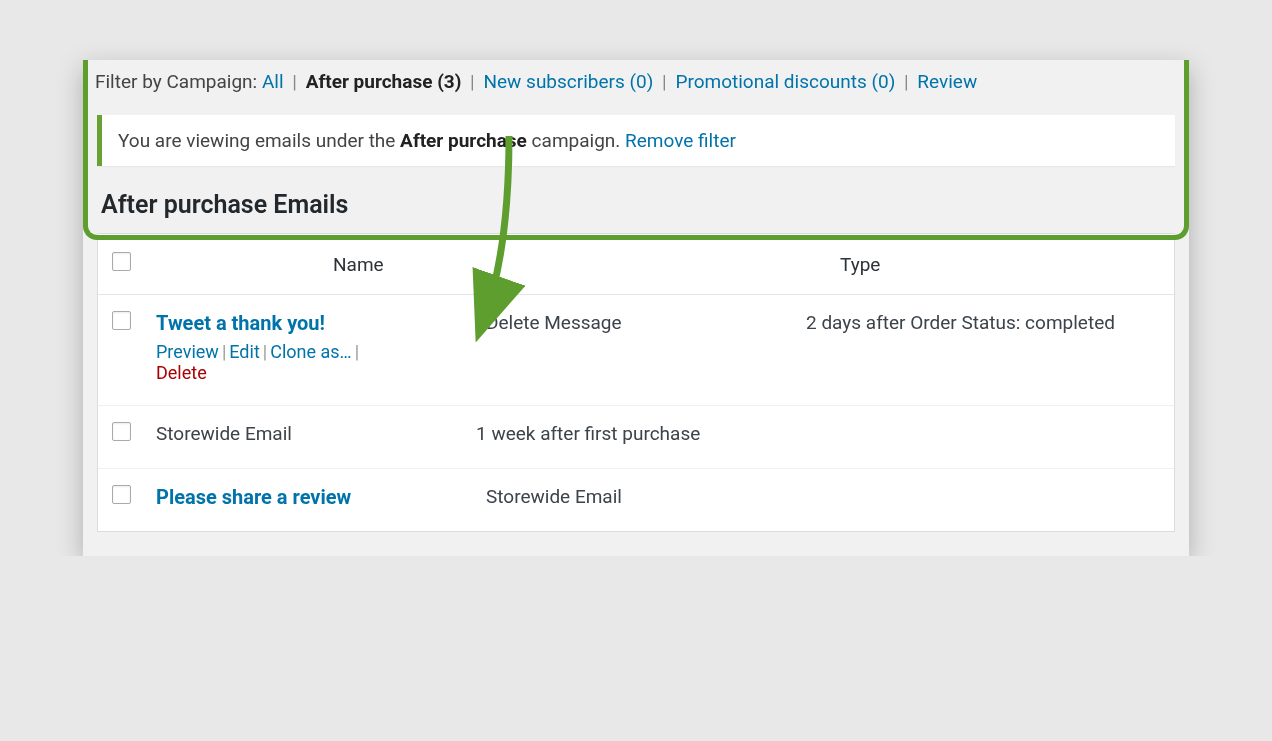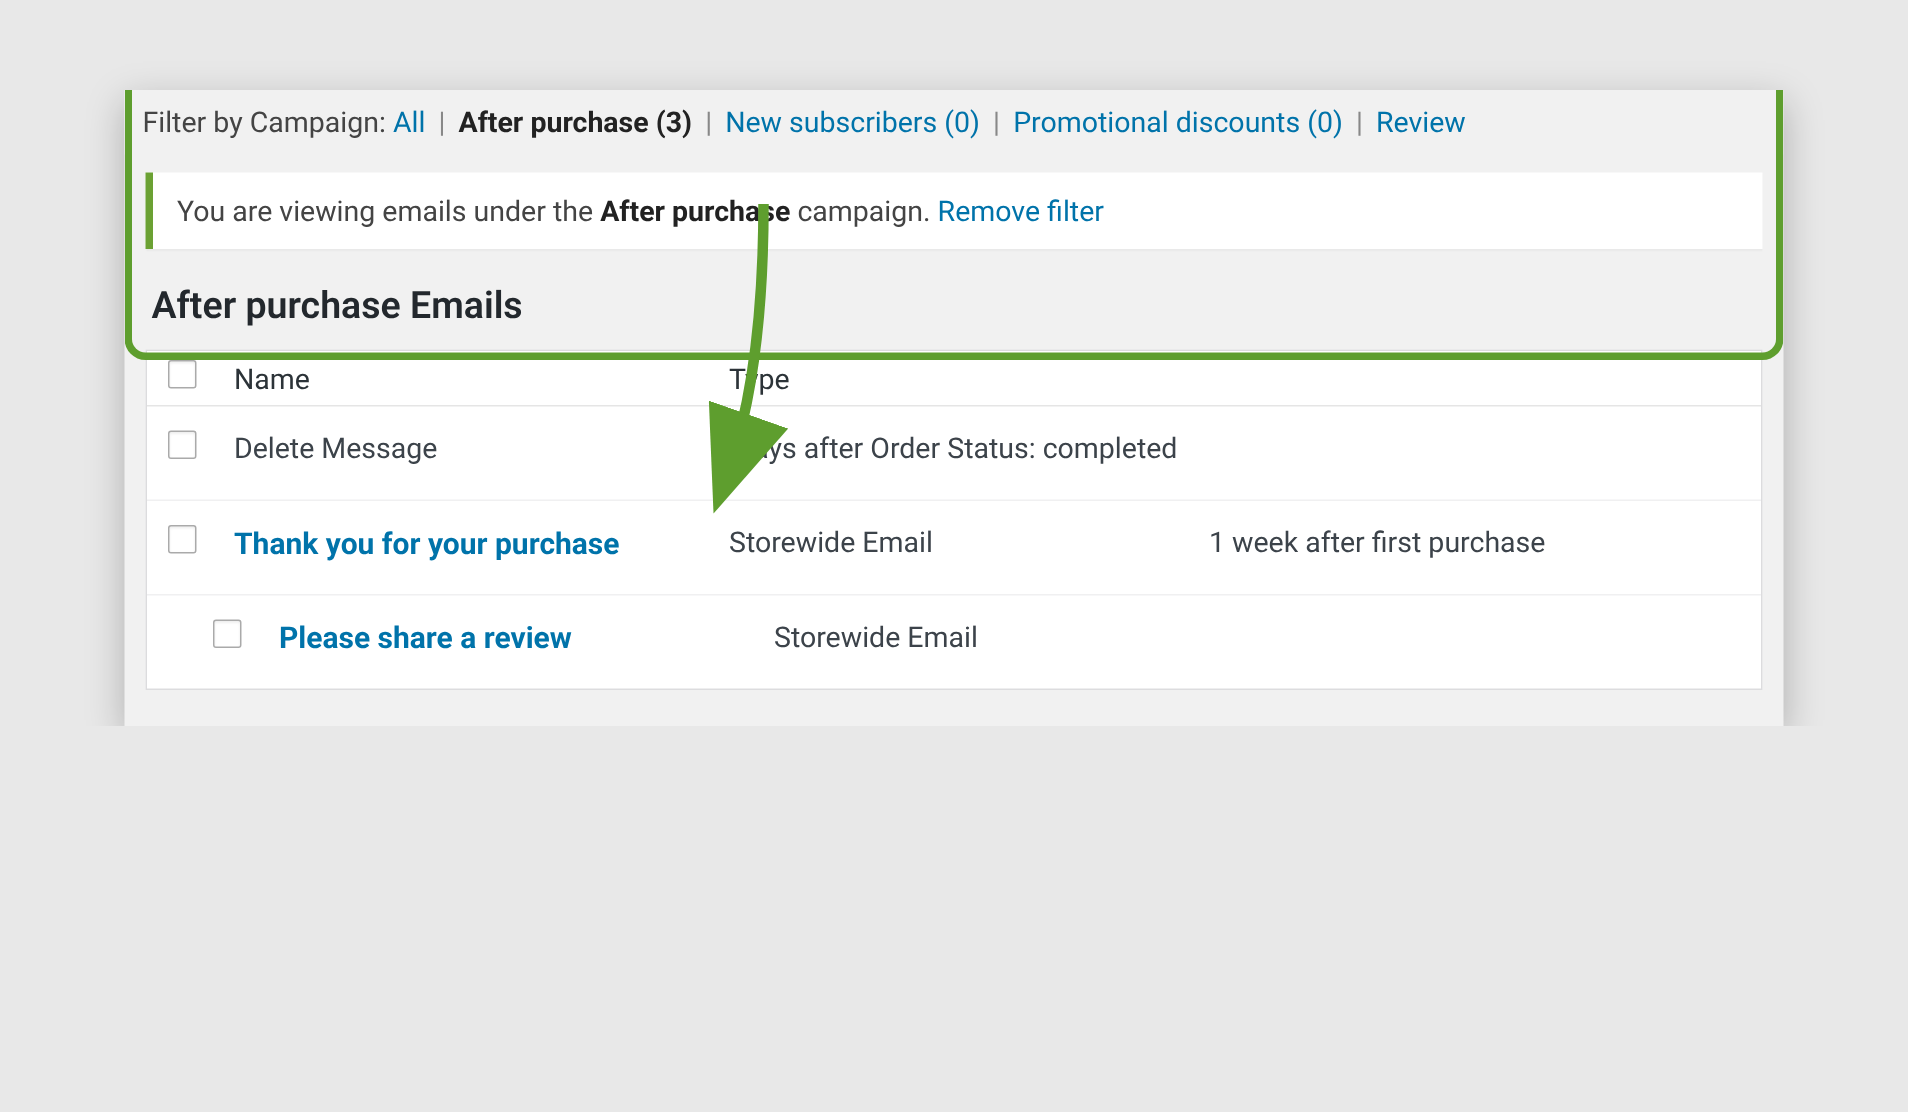--- a/index.html
+++ b/index.html
@@ -70,37 +70,37 @@
       color: #23282d;
       padding: 24px 18px 14px 18px;
     }
     .table-wrap {
       margin: 0 14px 24px 14px;
       background: #fff;
       border: 1px solid #dcdcde;
     }
     .table-header {
       display: flex;
-      padding: 6px 14px;
+      padding: 18px 14px;
       border-bottom: 1px solid #e5e5e5;
       font-size: 19px;
       color: #2c3338;
       font-weight: 400;
       align-items: center;
+      justify-content: space-between;
     }
     .table-row {
       display: flex;
       padding: 16px 14px 22px 14px;
       border-bottom: 1px solid #f0f0f1;
       font-size: 19px;
       color: #3c434a;
     }
     .table-row:last-child {
       border-bottom: none;
-      margin-left: 30px;
     }
     .col-check {
       width: 44px;
       flex-shrink: 0;
     }
     .col-name {
       width: 330px;
       flex-shrink: 0;
       padding-right: 20px;
     }
@@ -193,30 +193,33 @@
         <span class="checkbox"></span>
       </div>
       <div class="col-name">Name</div>
       <div class="col-type">Type</div>
     </div>
 
     <div class="table-row">
       <div class="col-check">
         <span class="checkbox"></span>
       </div>
+      <div class="col-name">
+        <div class="item-title">Tweet a thank you!</div>
+        <div class="row-actions">
+          <span class="action-link">Preview</span><span class="sep">|</span><span class="action-link">Edit</span><span class="sep">|</span><span class="action-link">Clone as…</span><span class="sep">|</span><br><span class="action-delete">Delete</span>
+        </div>
+      </div>
       <div class="col-type">Delete Message</div>
       <div class="col-interval">2 days after Order Status: completed</div>
     </div>
 
     <div class="table-row">
       <div class="col-check">
         <span class="checkbox"></span>
-      </div>
-      <div class="col-name">
-        <div class="item-title">Thank you for your purchase</div>
       </div>
       <div class="col-type">Storewide Email</div>
       <div class="col-interval">1 week after first purchase</div>
     </div>
 
     <div class="table-row">
       <div class="col-check">
         <span class="checkbox"></span>
       </div>
       <div class="col-name">

